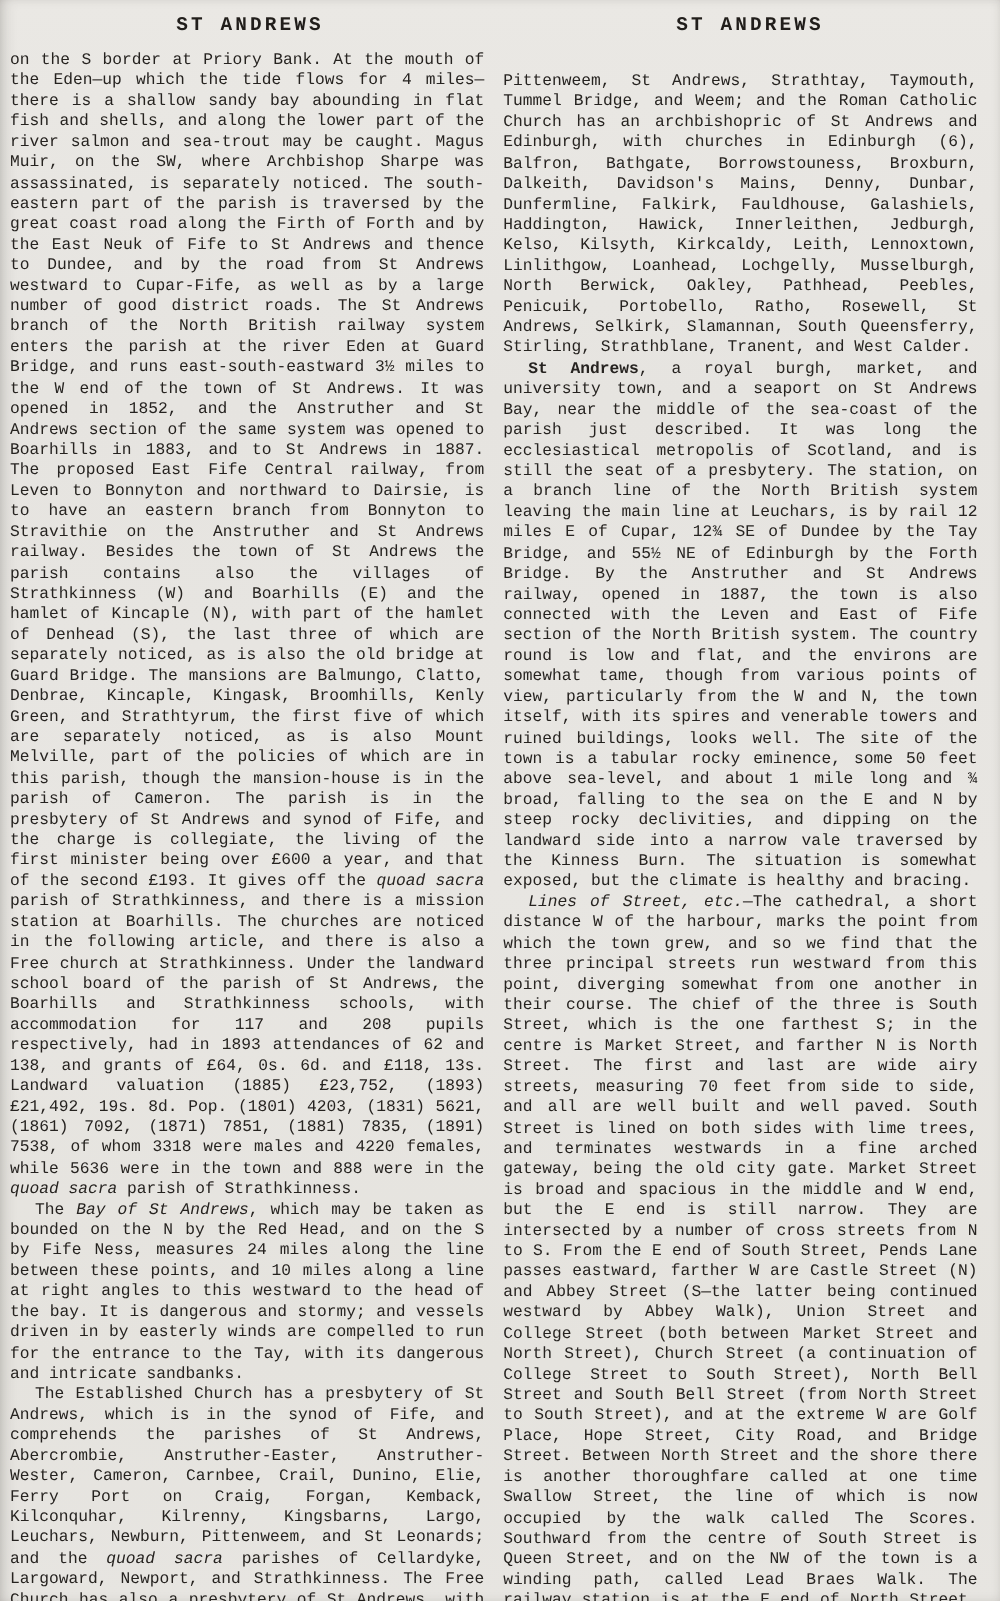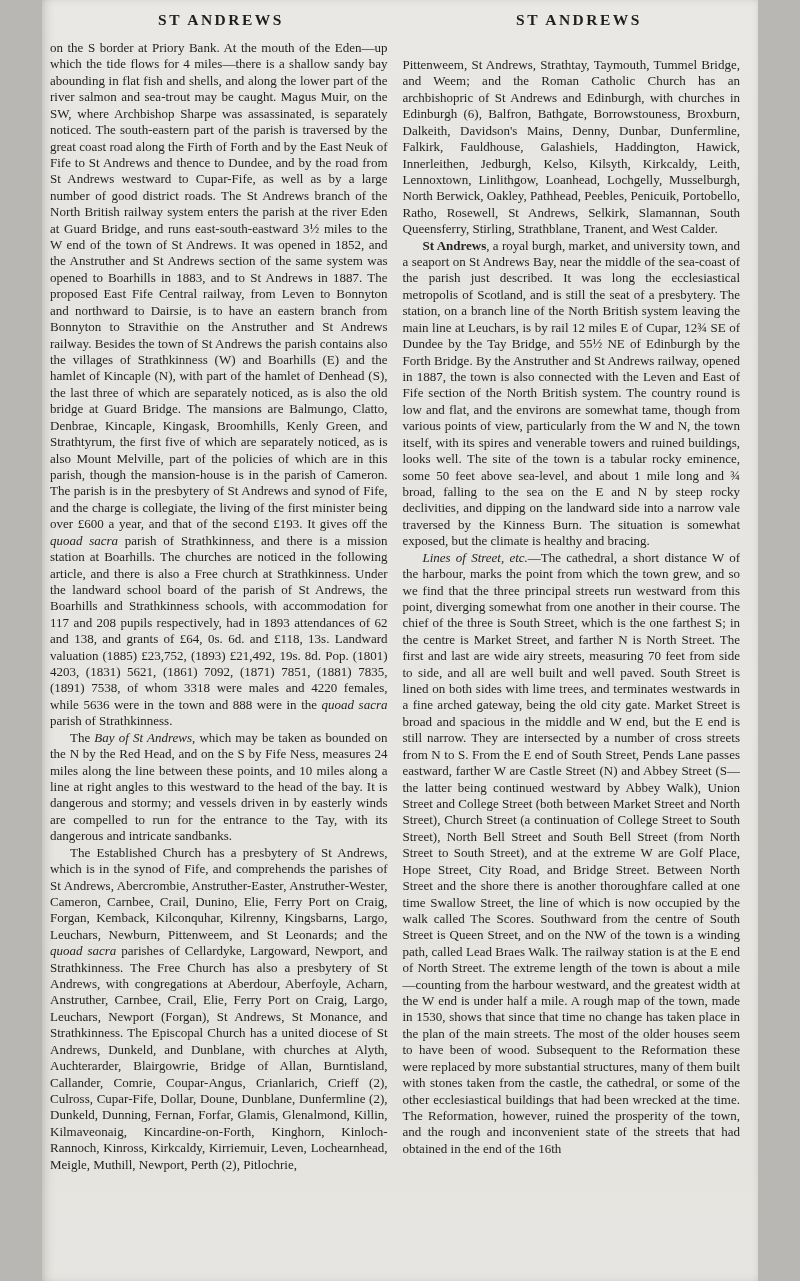--- a/index.html
+++ b/index.html
@@ -2,27 +2,27 @@
 <html><head>
 <meta charset="utf-8">
 <style>
   html, body {
     margin: 0;
     padding: 0;
     background: #b9b7b3;
   }
   .page {
     position: relative;
-    width: 716px;
+    width: 800px;
     height: 1281px;
     margin: 0 auto;
     background: linear-gradient(180deg, #eae8e4 0%, #e6e4e0 25%, #e8e6e2 55%, #e5e3de 85%, #e7e5e1 100%);
     box-shadow: inset 6px 0 14px -8px rgba(60,55,50,.45), inset -4px 0 10px -8px rgba(60,55,50,.3);
     overflow: hidden;
-    font-family: Liberation Serif, serif;
+    font-family: Liberation Mono, monospace;
     color: #262320;
   }
   .running-heads {
     display: flex;
     padding-top: 11px;
     height: 27px;
   }
   .head-cell {
     width: 50%;
     text-align: center;

